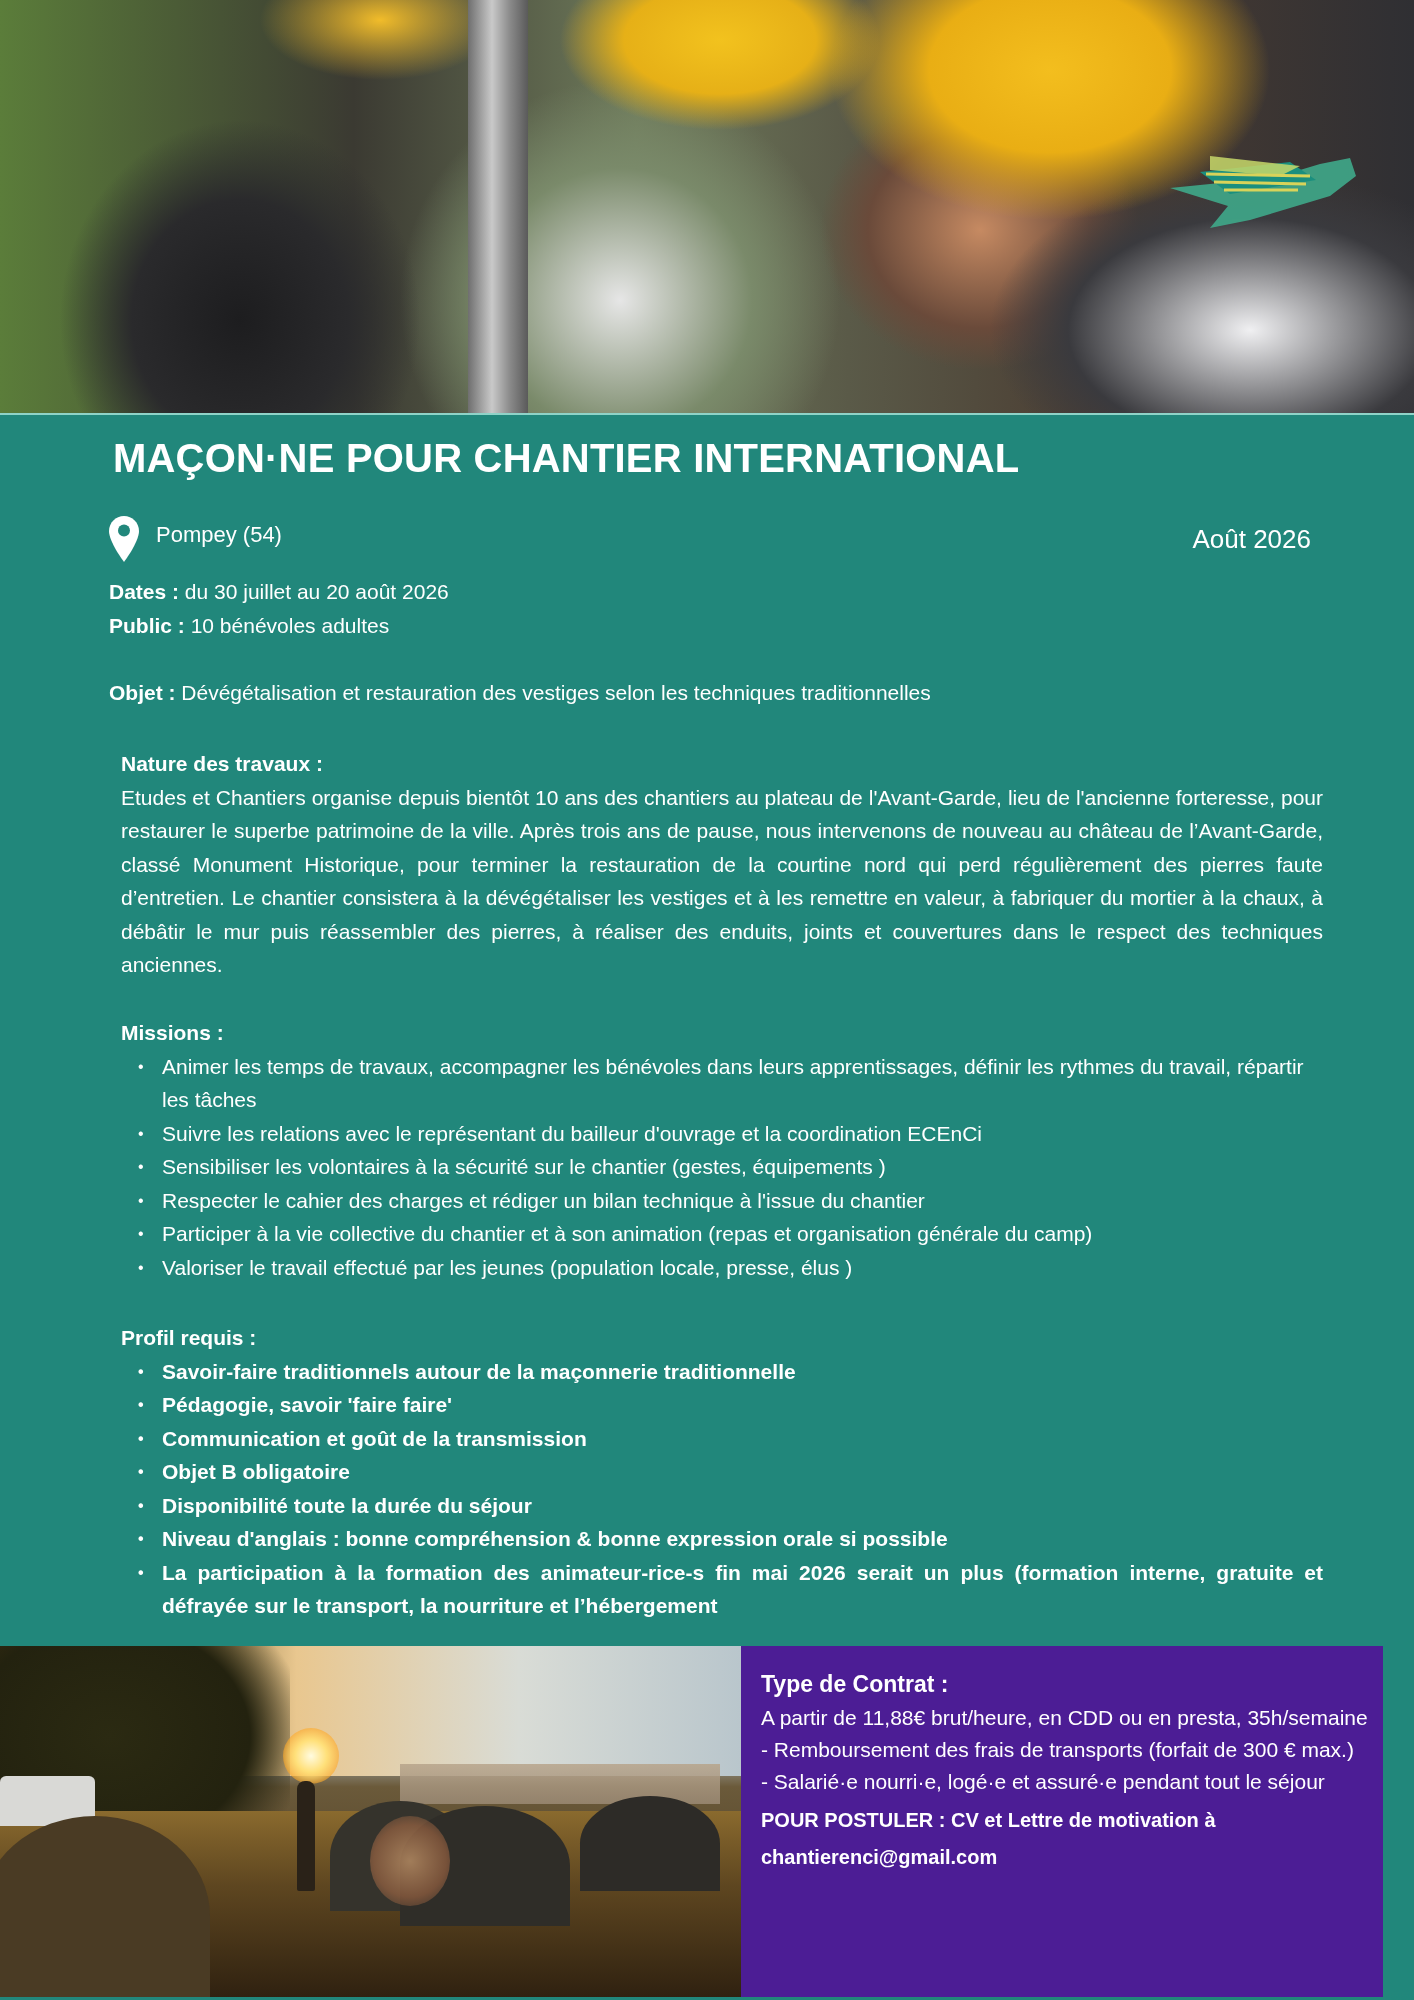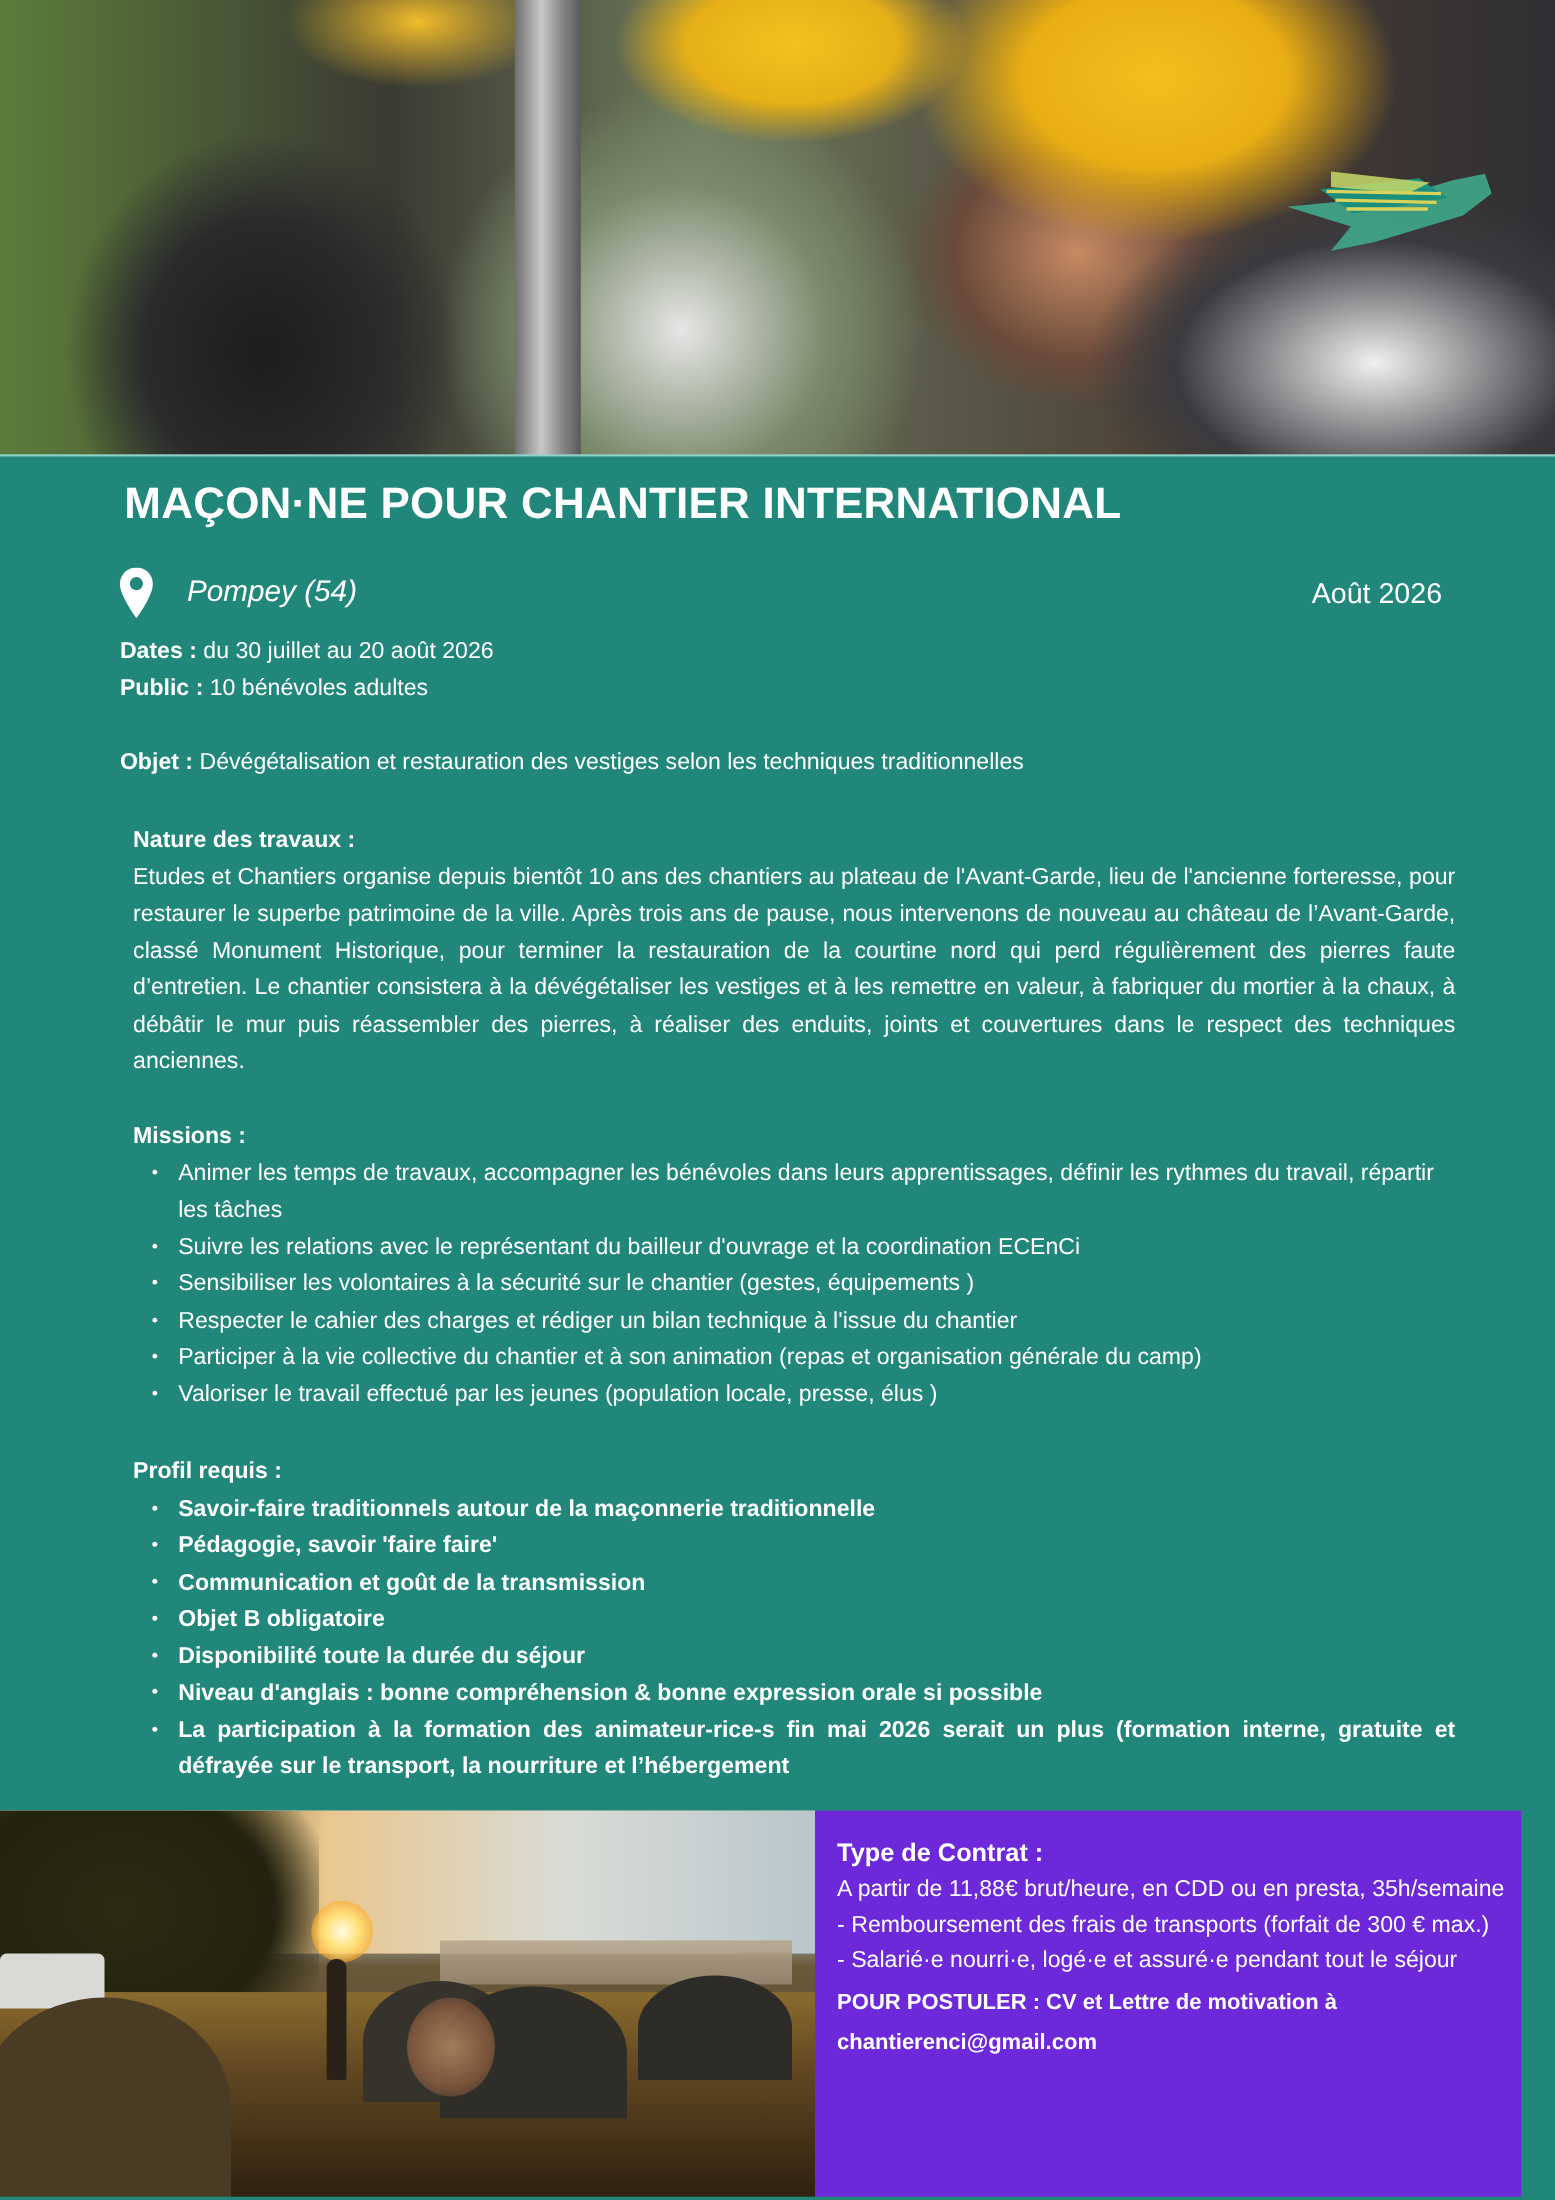--- a/index.html
+++ b/index.html
@@ -29,21 +29,21 @@
   .hero .logo {
     position: absolute; left: 1170px; top: 136px; width: 190px; height: 96px;
   }
   .hero-rule { position: absolute; left: 0; top: 413px; width: 1414px; height: 2px; background: #8fd3c8; }
   .title {
     position: absolute; left: 113px; top: 436px; font-size: 40px; font-weight: bold; letter-spacing: 0.2px;
     white-space: nowrap;
   }
   .loc-row { position: absolute; left: 109px; top: 516px; width: 1202px; height: 48px; }
   .pin { position: absolute; left: 0; top: 0; width: 30px; height: 46px; }
-  .loc { position: absolute; left: 61px; top: 6px; font-size: 27px; font-style: italic; }
+  .loc { position: absolute; left: 47px; top: 6px; font-size: 22px; }
   .date-right { position: absolute; right: 0; top: 8px; font-size: 26px; }
 
   .body-text { font-size: 21px; line-height: 33.5px; }
   .meta { position: absolute; left: 109px; top: 575px; width: 1202px; }
   .meta b { font-weight: bold; }
   .para { position: absolute; left: 109px; width: 1202px; margin-left: 12px; }
   .justify { text-align: justify; }
   ul.bul { margin: 0; padding: 0 0 0 41px; list-style: none; }
   ul.bul li { position: relative; }
   ul.bul li::before {
@@ -70,21 +70,21 @@
   .tent.t2 { left: 330px; top: 155px; width: 140px; height: 110px; background: #35332c; }
   .tent.t3 { left: 400px; top: 160px; width: 170px; height: 120px; background: #2f2d28; }
   .tent.t4 { left: 580px; top: 150px; width: 140px; height: 95px; background: #2d2b27; }
   .tent.t5 { left: 0; top: 130px; width: 95px; height: 50px; border-radius: 6px 6px 0 0; background: #d9d9d6; }
   .person { position: absolute; left: 297px; top: 135px; width: 18px; height: 110px; background: #2a2218; border-radius: 8px 8px 2px 2px; }
   .flare { position: absolute; left: 370px; top: 170px; width: 80px; height: 90px; border-radius: 50%;
     background: radial-gradient(circle, rgba(255,190,130,0.55) 0%, rgba(255,150,90,0.35) 60%, rgba(255,150,90,0) 100%); }
 
   .contract {
     position: absolute; left: 741px; top: 1646px; width: 642px; height: 352px;
-    background: #6d28d9;
+    background: #4c1d95;
   }
   .contract .inner { position: absolute; left: 20px; top: 20px; width: 640px; }
   .contract h3 { margin: 0; font-size: 23px; font-weight: bold; line-height: 36px; }
   .contract .line { font-size: 21px; line-height: 32px; }
   .contract .apply { margin-top: 4px; font-size: 20px; font-weight: bold; line-height: 37px; }
   .bottom-rule { position: absolute; left: 0; top: 1997px; width: 1414px; height: 3px; background: #21877b; }
 </style>
 </head>
 <body>
 

